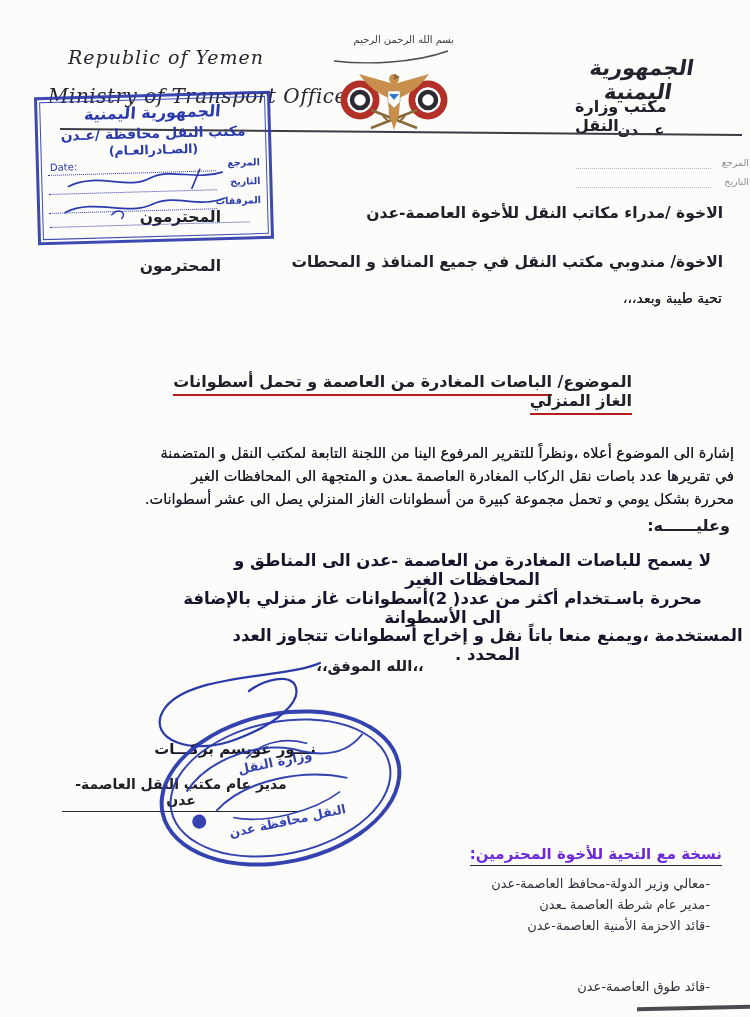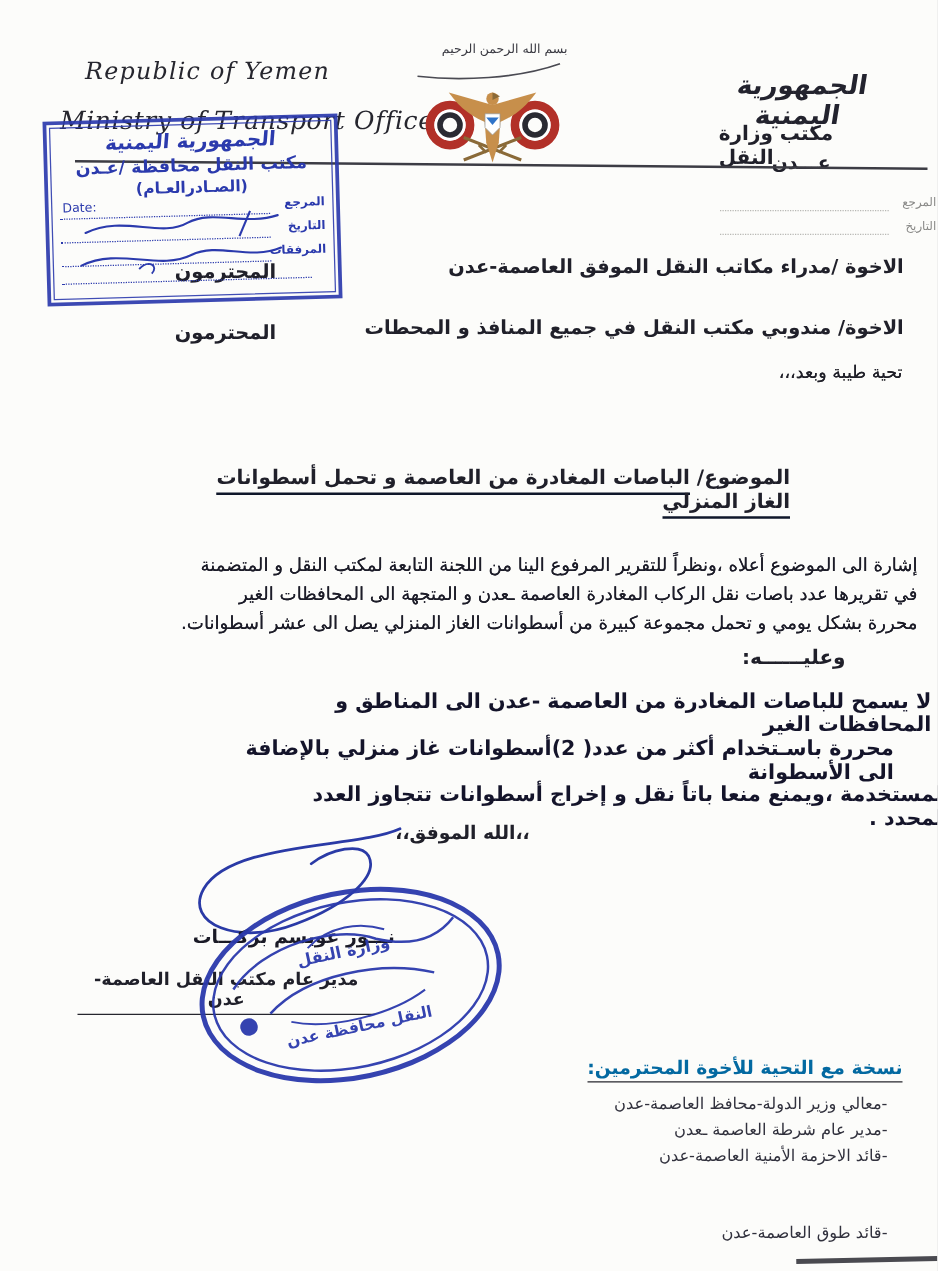--- a/index.html
+++ b/index.html
@@ -23,21 +23,21 @@
   .fieldrow .lbl{position:absolute;right:0;top:2px;font-size:9.5px;color:#2b3aad;font-weight:bold;}
   .fieldrow .dots{position:absolute;left:0;top:14px;height:1px;}
   
   .oval-stamp{transform:rotate(-12deg);opacity:.95;}
   .oval-outer{position:absolute;left:0;top:0;width:245px;height:152px;border:4.5px solid #2b3aad;
               border-radius:50%;box-sizing:border-box;}
   .oval-inner{position:absolute;left:10px;top:9px;width:225px;height:134px;border:2px solid #2b3aad;
               border-radius:50%;box-sizing:border-box;}
   .body-line{left:82px;width:652px;text-align:right;font-size:14.5px;color:#1c1c28;
              text-shadow:0 0 .5px #1c1c28;}
-  .directive-line{width:545px;text-align:right;font-weight:bold;font-size:16.5px;color:#14142a;}
+  .directive-line{width:545px;text-align:center;font-weight:bold;font-size:16.5px;color:#14142a;}
   .cc-item{left:420px;width:290px;text-align:right;font-size:13px;font-weight:normal;color:#31313d;}
 </style>
 </head>
 <body>
 
 <div class="page">
 
   <div class="abs en-script" style="left:68px;top:46px;font-size:19px;letter-spacing:1px;">Republic of Yemen</div>
   <div class="abs en-script" style="left:48px;top:84px;font-size:20px;letter-spacing:.5px;">Ministry of Transport Office</div>
 
@@ -73,38 +73,38 @@
   <div class="abs ar b" style="left:575px;top:97px;width:132px;font-size:16px;text-align:left;letter-spacing:1px;">مكتب وزارة النقل</div>
   <div class="abs ar b" style="left:605px;top:121px;width:72px;font-size:15px;text-align:center;">عـــدن</div>
 
   <div class="abs hline" style="left:60px;top:131px;width:682px;transform:rotate(.5deg);"></div>
 
   <div class="abs ar" style="left:713px;top:157px;width:36px;font-size:9.5px;color:#8a8a88;">المرجع</div>
   <div class="abs graydots" style="left:576px;top:168px;width:135px;"></div>
   <div class="abs ar" style="left:713px;top:176px;width:36px;font-size:9.5px;color:#8a8a88;">التاريخ</div>
   <div class="abs graydots" style="left:576px;top:187px;width:135px;"></div>
 
-  <div class="abs ar b" style="left:287px;top:204px;width:436px;text-align:right;font-size:15.5px;">الاخوة /مدراء مكاتب النقل الموفق العاصمة-عدن</div>
+  <div class="abs ar b" style="left:287px;top:204px;width:436px;text-align:right;font-size:15.5px;">الاخوة /مدراء مكاتب النقل للأخوة العاصمة-عدن</div>
   <div class="abs ar b" style="left:133px;top:208px;width:88px;font-size:15.5px;">المحترمون</div>
 
   <div class="abs ar b" style="left:260px;top:253px;width:463px;text-align:right;font-size:15.5px;">الاخوة/ مندوبي مكتب النقل في جميع المنافذ و المحطات</div>
   <div class="abs ar b" style="left:133px;top:257px;width:88px;font-size:15.5px;">المحترمون</div>
 
   <div class="abs ar" style="left:537px;top:290px;width:185px;text-align:right;font-size:14px;text-shadow:0 0 .5px #222;">تحية طيبة وبعد،،،</div>
 
   <div class="abs ar b" style="left:150px;top:372px;width:482px;text-align:right;font-size:16px;">
     <span>الموضوع/</span>
-    <span style="border-bottom:2px solid #0f172a;padding-bottom:3px;">الباصات المغادرة من العاصمة و تحمل أسطوانات الغاز المنزلي</span>
+    <span style="border-bottom:2px solid #b91c1c;padding-bottom:3px;">الباصات المغادرة من العاصمة و تحمل أسطوانات الغاز المنزلي</span>
   </div>
 
   <div class="abs ar body-line" style="top:468px;">في تقريرها عدد باصات نقل الركاب المغادرة العاصمة ـعدن و المتجهة الى المحافظات الغير</div>
   <div class="abs ar body-line" style="top:445px;">إشارة الى الموضوع أعلاه ،ونظراً للتقرير المرفوع الينا من اللجنة التابعة لمكتب النقل و المتضمنة</div>
   <div class="abs ar body-line" style="top:491px;">محررة بشكل يومي و تحمل مجموعة كبيرة من أسطوانات الغاز المنزلي يصل الى عشر أسطوانات.</div>
 
-  <div class="abs ar b" style="left:540px;top:516px;width:190px;text-align:center;font-size:16px;">وعليــــــه:</div>
+  <div class="abs ar b" style="left:540px;top:516px;width:190px;text-align:right;font-size:16px;">وعليــــــه:</div>
 
   <div class="abs ar directive-line" style="left:200px;top:551px;">لا يسمح للباصات المغادرة من العاصمة -عدن الى المناطق و المحافظات الغير</div>
   <div class="abs ar directive-line" style="left:170px;top:589px;">محررة باسـتخدام أكثر من عدد( 2)أسطوانات غاز منزلي بالإضافة الى الأسطوانة</div>
   <div class="abs ar directive-line" style="left:215px;top:626px;">المستخدمة ،ويمنع منعا باتاً نقل و إخراج أسطوانات تتجاوز العدد المحدد .</div>
 
   <div class="abs ar b" style="left:270px;top:657px;width:200px;text-align:center;font-size:15px;">،،الله الموفق،،</div>
 
   <div class="abs" style="left:125px;top:645px;">
     <svg width="210" height="130">
       <path d="M 195 18 C 160 34 60 28 38 66 C 22 94 66 112 112 94 C 152 79 178 56 170 40 C 164 29 140 34 124 46" stroke="#2a3aa6" stroke-width="2.2" fill="none" stroke-linecap="round"></path>
@@ -121,21 +121,21 @@
     <div class="ar b blue" style="position:absolute;left:0;top:102px;width:245px;text-align:center;font-size:12.5px;letter-spacing:1px;">النقل محافظة عدن</div>
     <svg width="245" height="152" style="position:absolute;left:0;top:0;">
       <path d="M 30 60 C 60 30 120 26 150 44 C 180 58 200 52 214 40" stroke="#2b3aad" stroke-width="2" fill="none"></path>
       <path d="M 55 85 C 90 60 150 62 190 80" stroke="#2b3aad" stroke-width="2" fill="none"></path>
       <path d="M 70 95 C 100 108 150 106 180 92" stroke="#2b3aad" stroke-width="1.6" fill="none"></path>
       <path d="M 95 40 C 115 26 140 28 158 38" stroke="#2b3aad" stroke-width="1.6" fill="none"></path>
       <circle cx="36" cy="92" r="7" fill="#2b3aad"></circle>
     </svg>
   </div>
 
-  <div class="abs ar b" style="left:420px;top:845px;width:302px;text-align:right;font-size:15px;color:#0369a1;">
+  <div class="abs ar b" style="left:420px;top:845px;width:302px;text-align:right;font-size:15px;color:#6d28d9;">
     <span style="border-bottom:1.6px solid #26262e;padding-bottom:2px;">نسخة مع التحية للأخوة المحترمين:</span>
   </div>
   <div class="abs ar cc-item" style="top:876px;">-معالي وزير الدولة-محافظ العاصمة-عدن</div>
   <div class="abs ar cc-item" style="top:897px;">-مدير عام شرطة العاصمة ـعدن</div>
   <div class="abs ar cc-item" style="top:918px;">-قائد الاحزمة الأمنية العاصمة-عدن</div>
   <div class="abs ar cc-item" style="top:939px;margin-top:40px;">-قائد طوق العاصمة-عدن</div>
 
   <div class="abs entry-stamp" style="left:36px;top:94px;width:236px;height:148px;box-sizing:border-box;">
     <div class="inner" style="box-sizing:border-box;">
       <div class="stamp-row ar" style="font-size:16px;font-weight:bold;transform:skewX(-6deg);margin-top:1px;">الجمهورية اليمنية</div>

